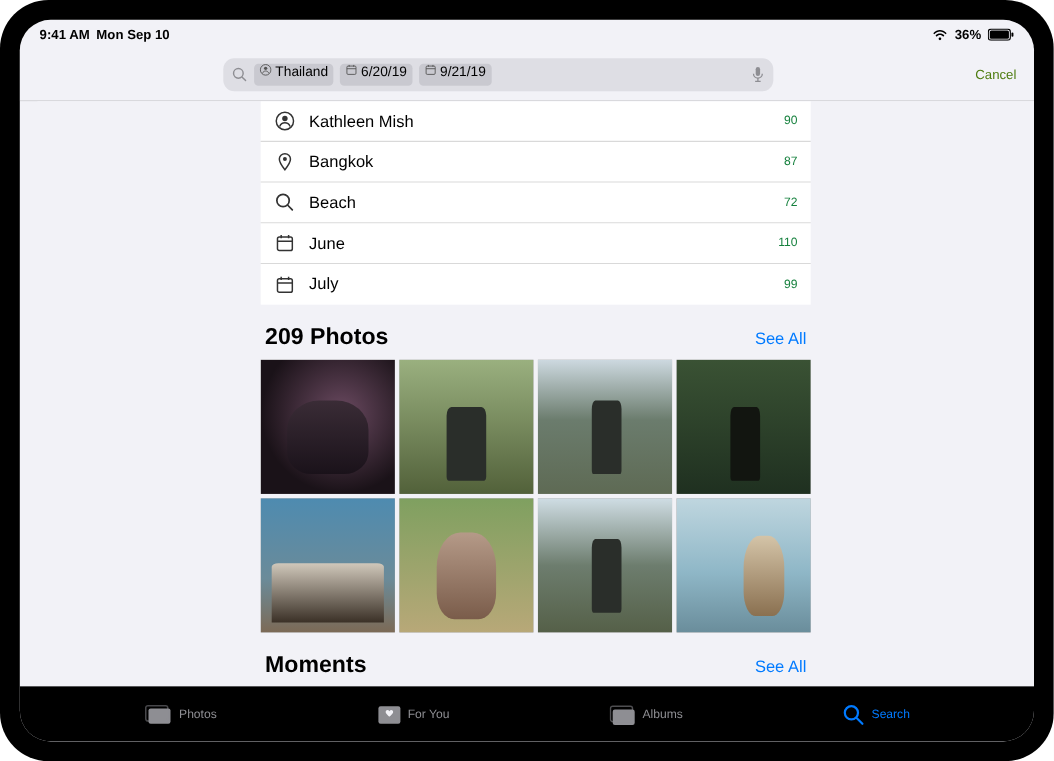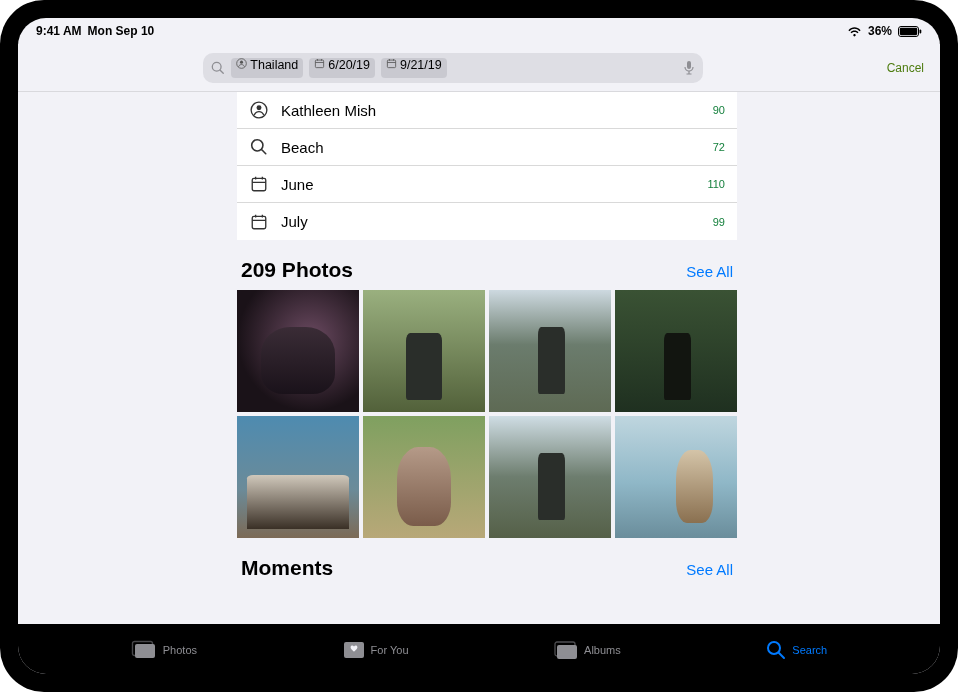--- a/index.html
+++ b/index.html
@@ -305,20 +305,30 @@
                   <circle cx="8" cy="6" r="2.2" fill="currentColor"></circle>
                   <path d="M3.8 12.5c.8-2 2.4-3 4.2-3s3.4 1 4.2 3" fill="none" stroke="currentColor" stroke-width="1.2"></path>
                 </svg>
             </span>
             <span class="sugg-label">Kathleen Mish</span>
             <span class="sugg-count">90</span>
           </div>
           <div class="suggestion-row">
             <span class="sugg-icon">
               <svg width="18" height="18" viewBox="0 0 16 16">
+                  <path d="M8 1.5c-2.5 0-4.5 2-4.5 4.4 0 3.1 4.5 8.6 4.5 8.6s4.5-5.5 4.5-8.6c0-2.4-2-4.4-4.5-4.4z" fill="none" stroke="currentColor" stroke-width="1.2"></path>
+                  <circle cx="8" cy="5.9" r="1.6" fill="currentColor"></circle>
+                </svg>
+            </span>
+            <span class="sugg-label">Bangkok</span>
+            <span class="sugg-count">87</span>
+          </div>
+          <div class="suggestion-row">
+            <span class="sugg-icon">
+              <svg width="18" height="18" viewBox="0 0 16 16">
                   <circle cx="6.5" cy="6.5" r="5" fill="none" stroke="currentColor" stroke-width="1.4"></circle>
                   <line x1="10.5" y1="10.5" x2="14" y2="14" stroke="currentColor" stroke-width="1.4" stroke-linecap="round"></line>
                 </svg>
             </span>
             <span class="sugg-label">Beach</span>
             <span class="sugg-count">72</span>
           </div>
           <div class="suggestion-row">
             <span class="sugg-icon">
               <svg width="18" height="18" viewBox="0 0 16 16">

